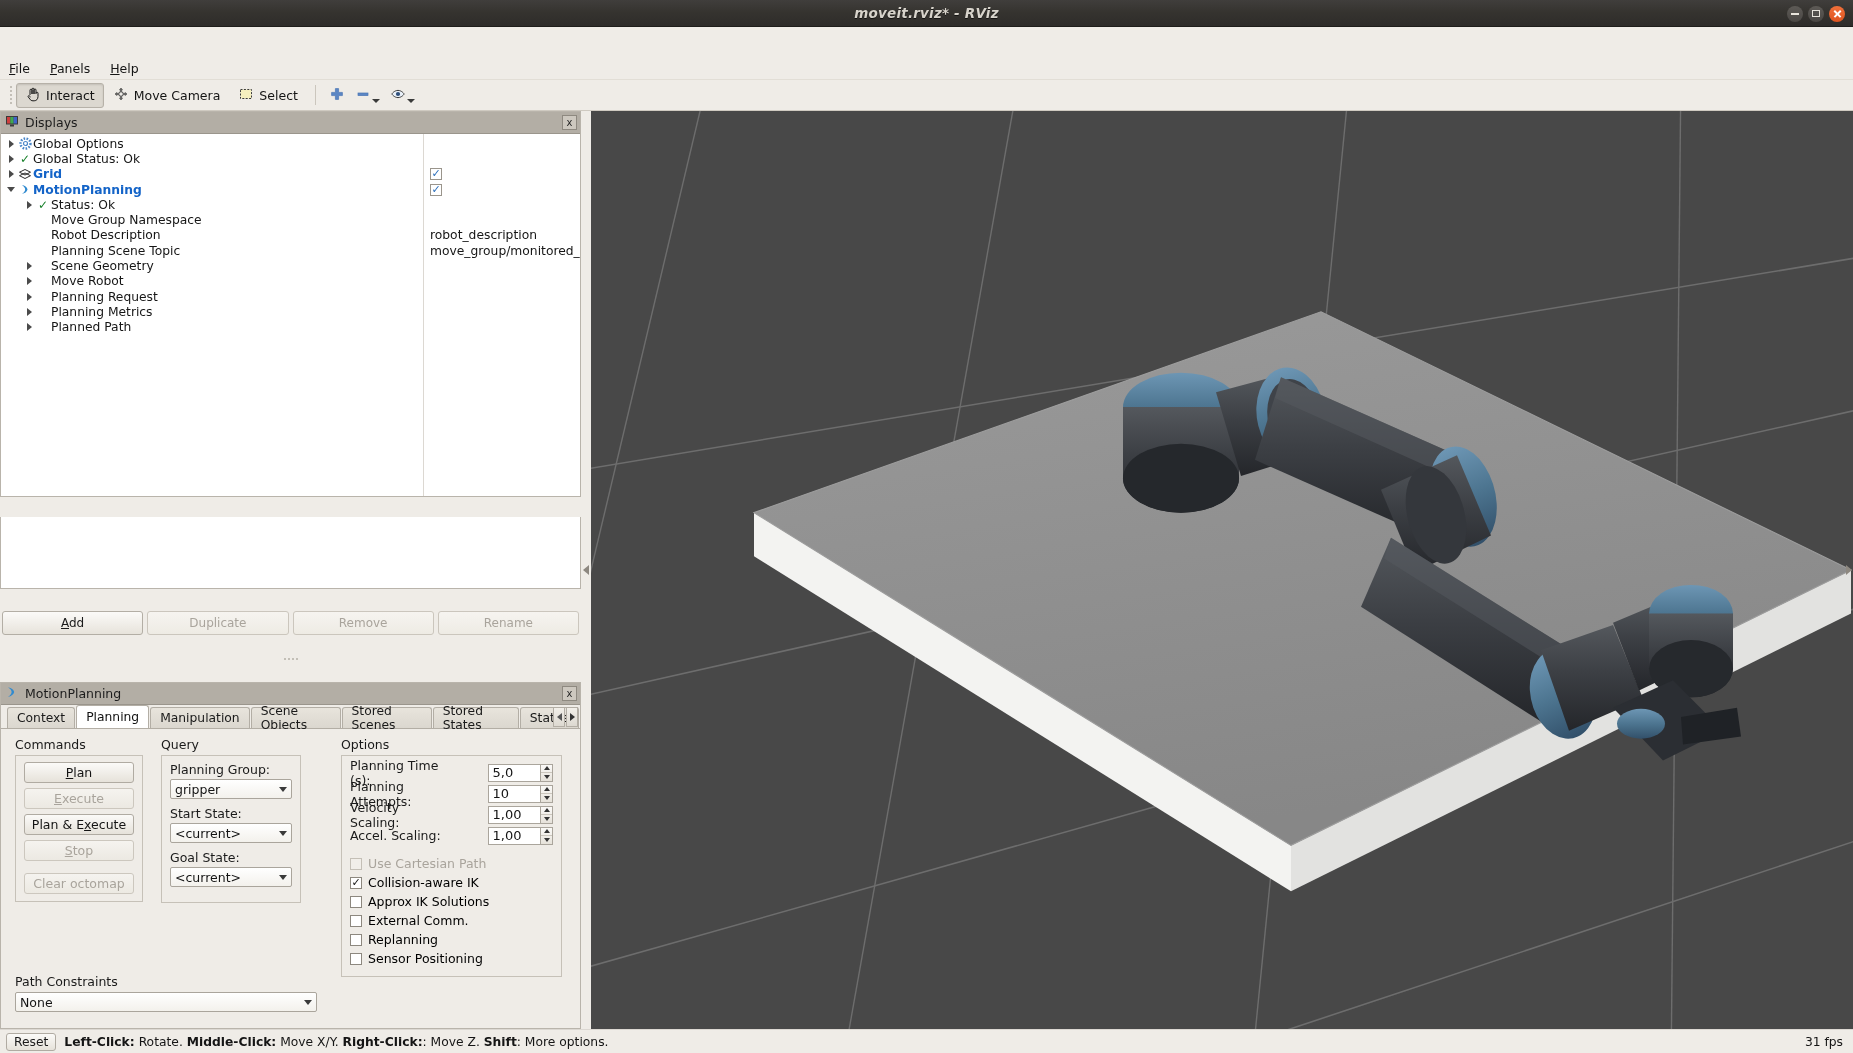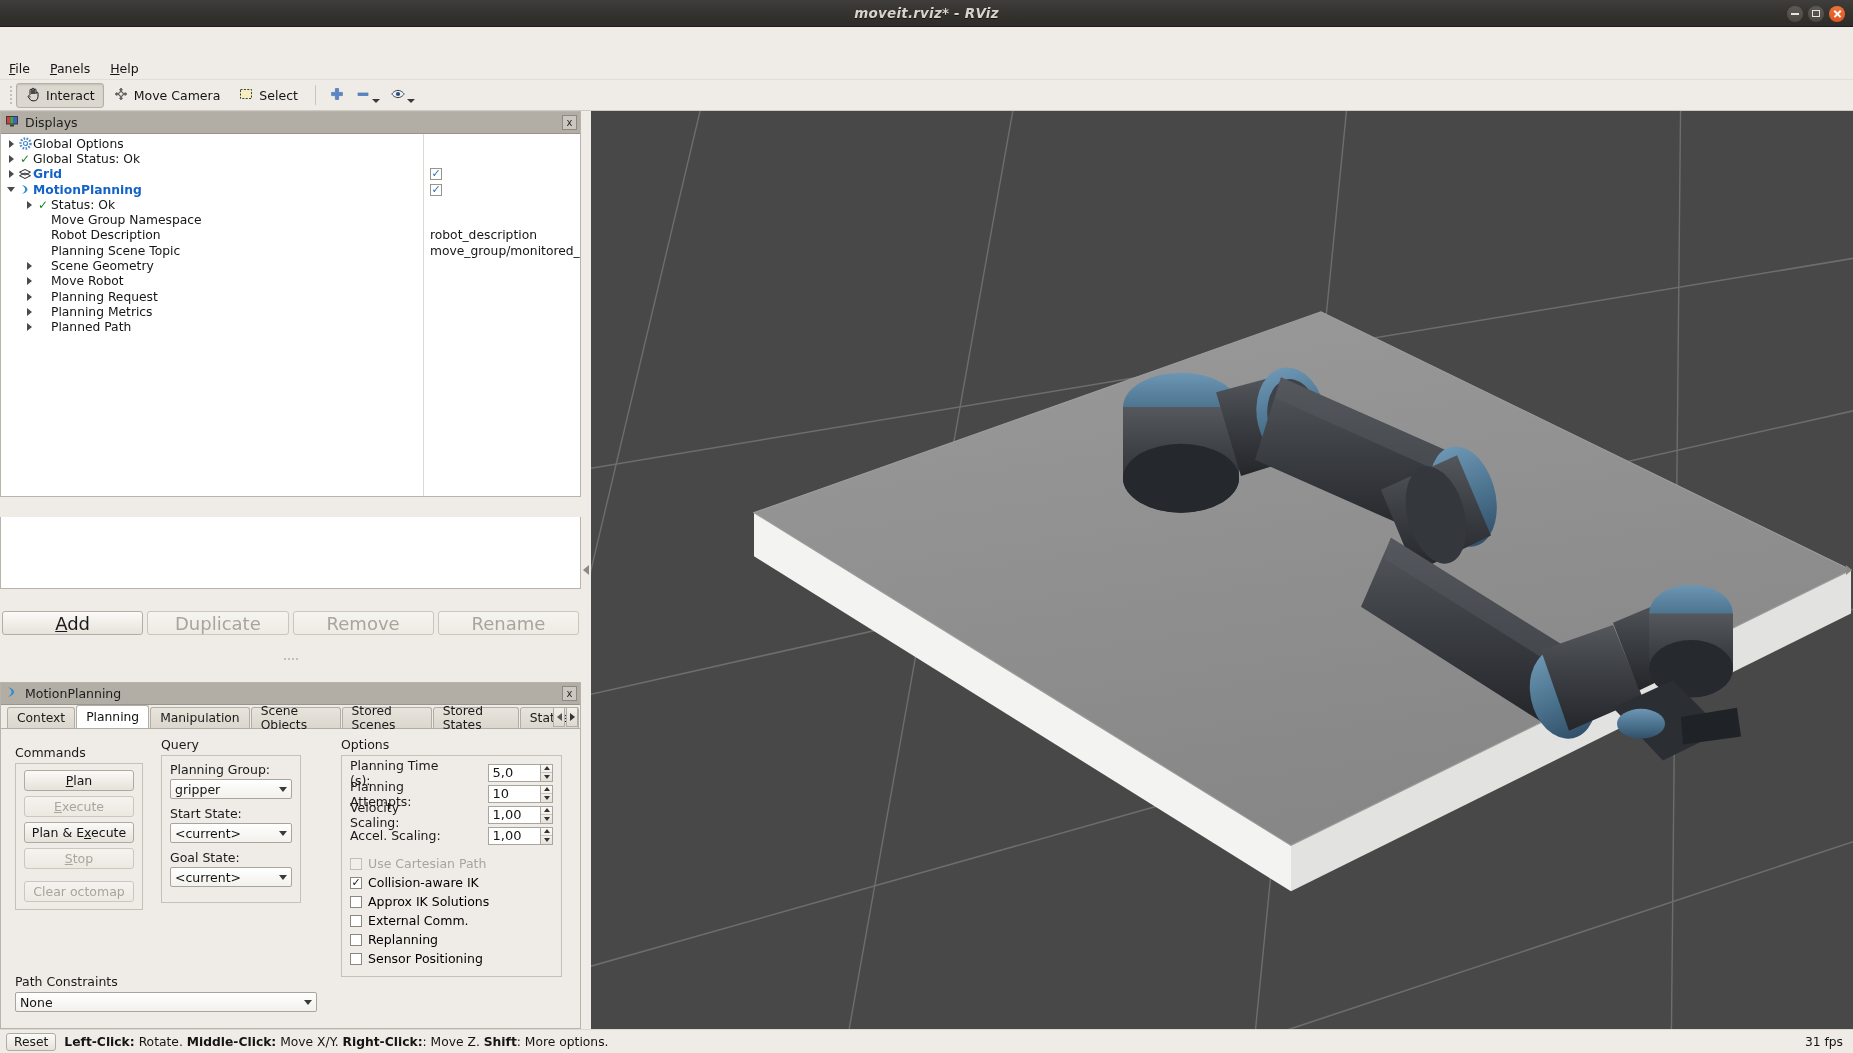--- a/index.html
+++ b/index.html
@@ -104,21 +104,21 @@
   .cbox {
     width:12px; height:12px; border:1px solid #9a958c; background:#fff;
     display:inline-flex; align-items:center; justify-content:center;
   }
   .cbox .mark { color:#2a6ebb; font-size:11px; line-height:10px; font-weight:bold; }
 
   
   .propbox { height:72px; flex:0 0 72px; border:1px solid #b9b4ab; border-top:none; background:#fff; }
   .btnrow { height:26px; flex:0 0 26px; display:flex; gap:4px; padding:2px 2px 0 2px; }
   .qbtn {
-    flex:1 1 0; border:1px solid #b3aea5; border-radius:3px; font-size:18px;
+    flex:1 1 0; border:1px solid #b3aea5; border-radius:3px; font-size:12px;
     background:linear-gradient(to bottom,#fbfaf8,#e7e3db);
     display:flex; align-items:center; justify-content:center; color:#1a1a1a;
   }
   .qbtn.disabled { color:#a9a49c; background:linear-gradient(to bottom,#f6f4f0,#eeebe4); border-color:#cbc6bd; }
   .qbtn u { text-decoration:underline; }
   .dots { height:7px; flex:0 0 7px; display:flex; align-items:center; justify-content:center; gap:2px; }
   .dots span { width:2px;height:2px;background:#b5b0a7;border-radius:50%; }
 
   
   .mp-panel { flex:0 0 auto; height:347px; }
@@ -518,21 +518,21 @@
                 <span class="tri-l"></span>
               </div>
             <div>
                 <span class="tri-r"></span>
               </div>
           </div>
         </div>
 
         <div class="tabcontent">
 
-          <div style="position:absolute; left:14px; top:16px; width:128px;">
+          <div style="position:absolute; left:14px; top:8px; width:128px;">
             <div class="grouplabel">Commands</div>
             <div class="groupbox" style="padding:6px 8px 2px 8px;" id="commands-box">
                 <div class="cmdbtn">
                   <span><u>P</u>lan</span>
                 </div>
                 <div class="cmdbtn disabled">
                   <span><u>E</u>xecute</span>
                 </div>
                 <div class="cmdbtn">
                   <span>Plan &amp; E<u>x</u>ecute</span>

